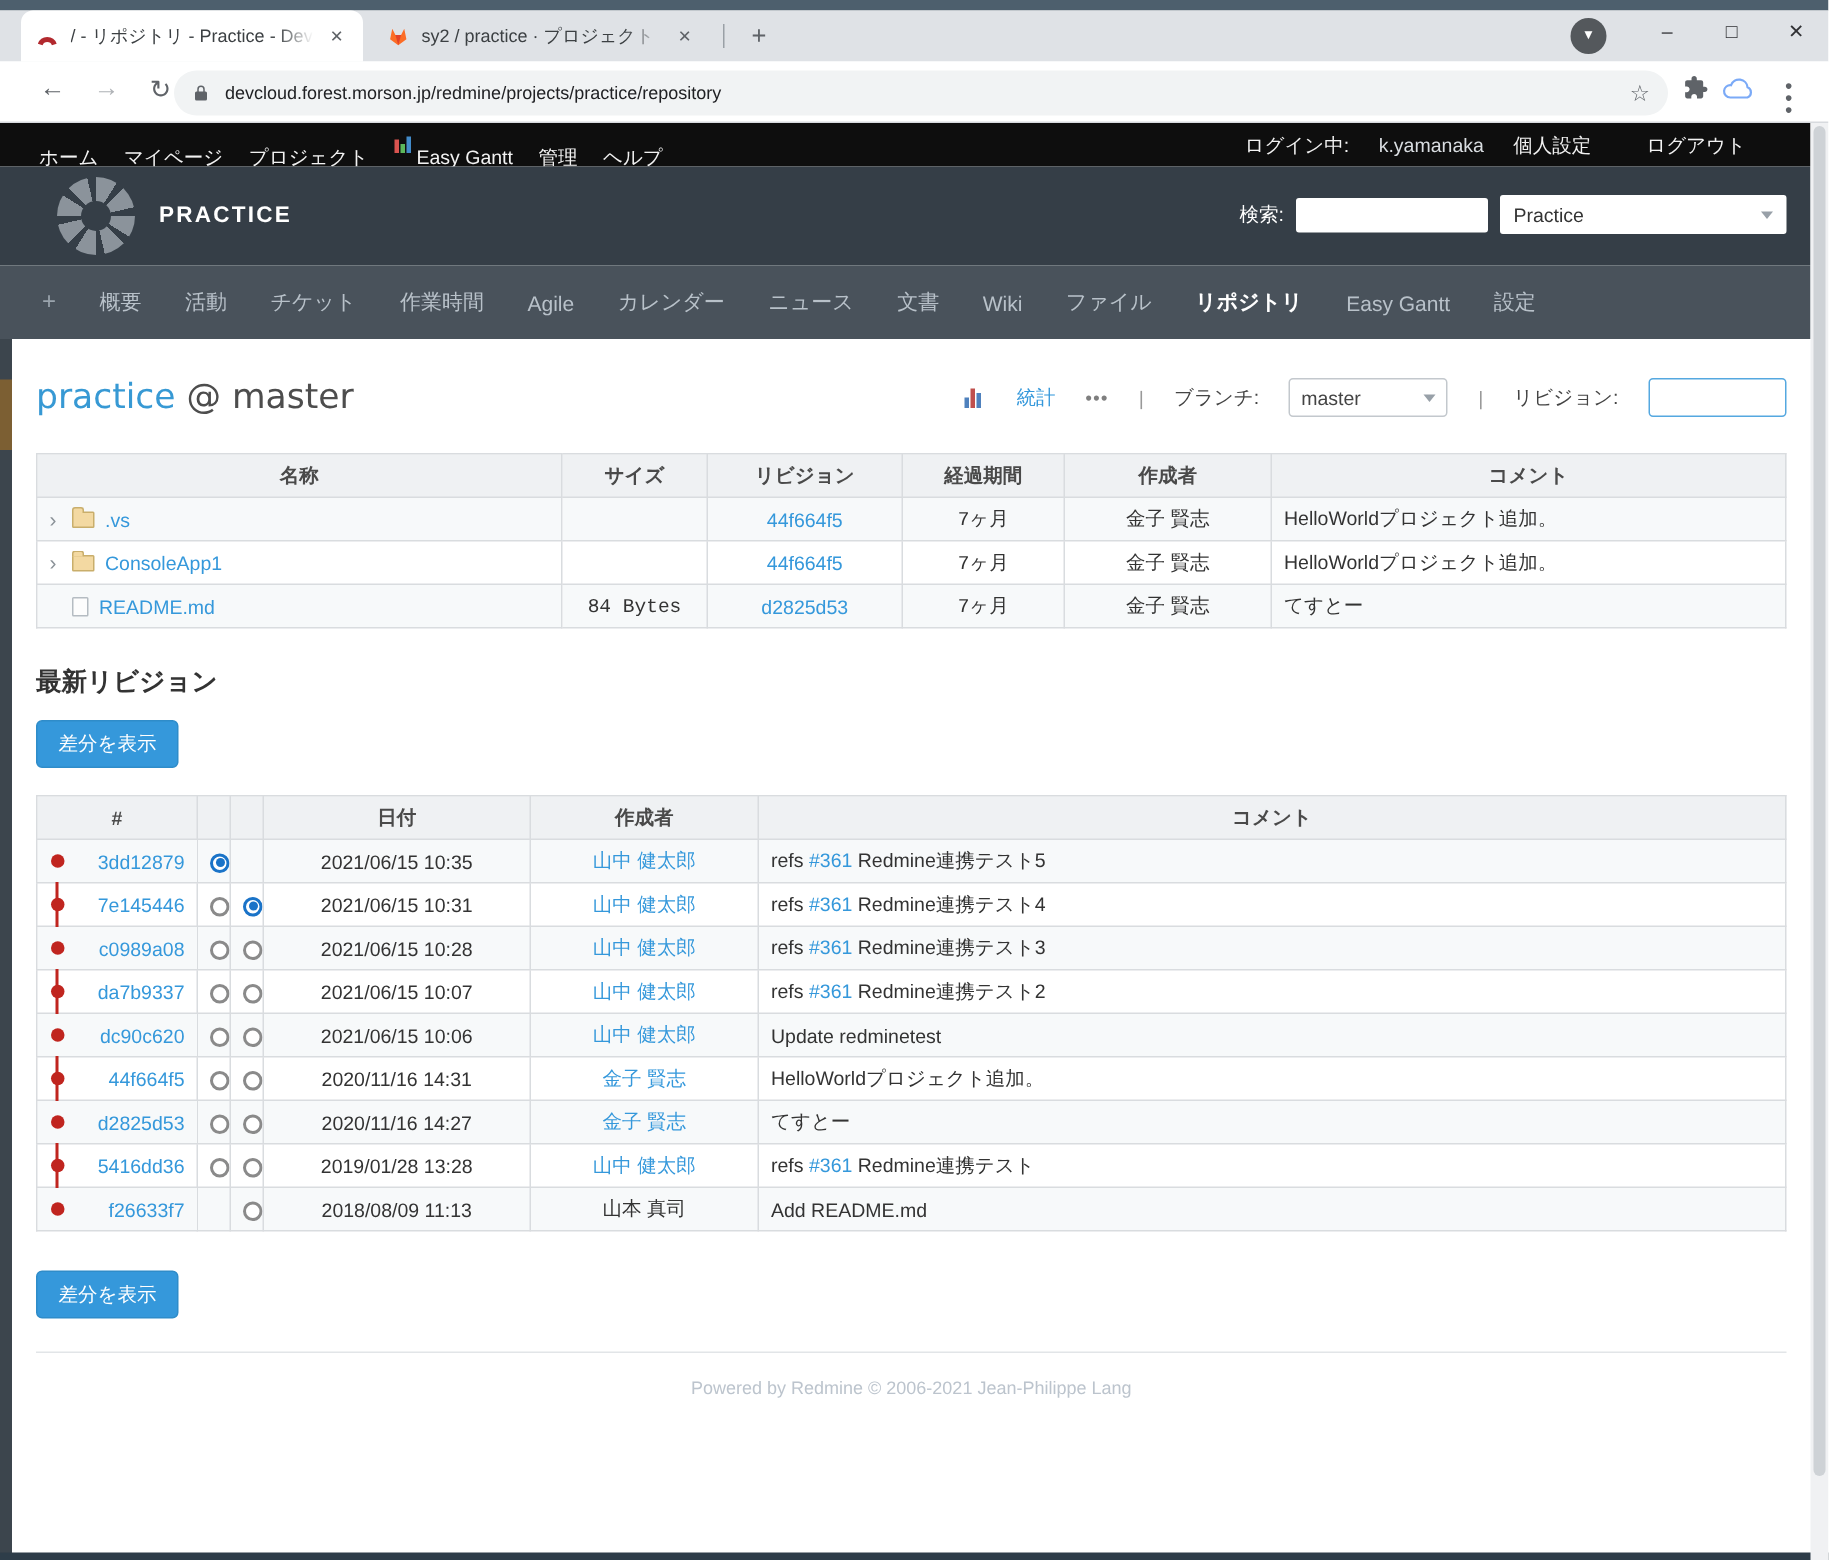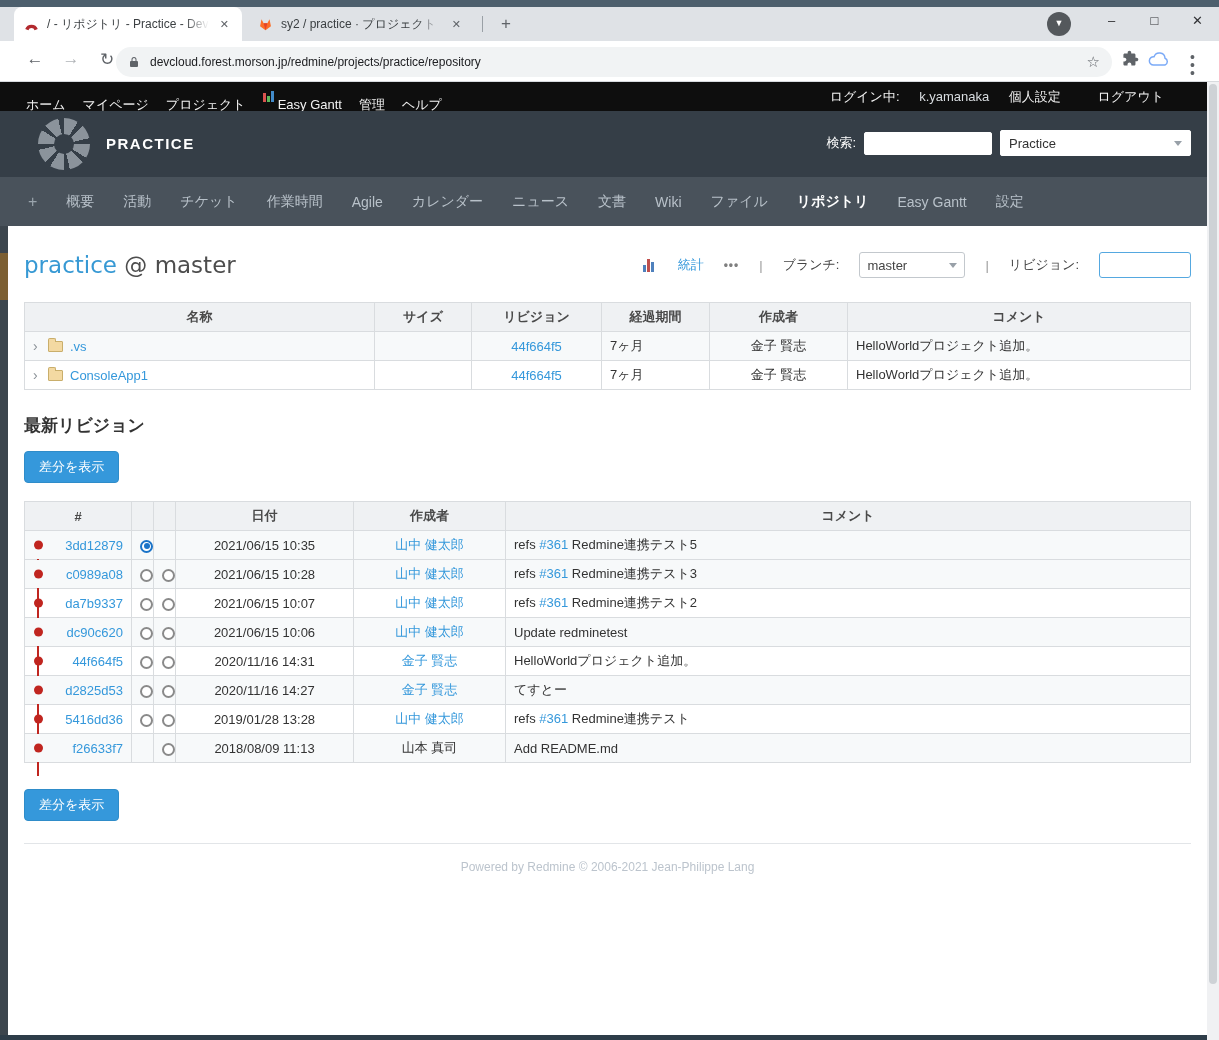--- a/index.html
+++ b/index.html
@@ -90,21 +90,21 @@
   
   table.grid { border-collapse:collapse; width:100%; table-layout:fixed; }
   table.grid th { background:#eff1f3; border:1px solid #d9dcdf; font-size:13px; color:#4a4a4a;
          font-weight:bold; padding:5px 8px; height:29px; }
   table.grid td { border:1px solid #d9dcdf; padding:5px 8px; height:29px; font-size:13px; color:#333;
          white-space:nowrap; overflow:hidden; }
   table.grid tr.odd td { background:#f7f9fa; }
   table.grid a { color:#3598db; }
   .files-table { margin-top:20px; }
   td.cell-name { text-align:left; }
-  td.num { text-align:left; color:#484848; }
+  td.num { text-align:center; color:#484848;font-family:Liberation Mono, monospace; }
   td.ctr { text-align:center; }
   .name-inner { display:flex; align-items:center; gap:7px; }
   .expander { color:#8b9298; font-size:14px; line-height:10px; width:8px; }
   .expander.blank { visibility:hidden; }
   .icon-folder { width:15px; height:11px; background:#f3d9a2; border:1px solid #c9ae6b; border-radius:1px;
          position:relative; flex:0 0 auto; }
   .icon-folder::before { content:""; position:absolute; top:-4px; left:-1px; width:6px; height:3px;
          background:#f3d9a2; border:1px solid #c9ae6b; border-bottom:none; border-radius:2px 2px 0 0; }
   .icon-file { width:11px; height:13px; background:#fdfdfd; border:1px solid #b5bcc2; border-radius:1px; flex:0 0 auto; }
 
@@ -318,20 +318,34 @@
         <span class="icon-folder"></span>
         <a>ConsoleApp1</a>
             </span>
           </td>
       <td class="num"></td>
       <td class="ctr"><a>44f664f5</a></td>
       <td class="num">7ヶ月</td>
       <td class="ctr">金子 賢志</td>
       <td>HelloWorldプロジェクト追加。</td>
     </tr>
+    <tr class="odd">
+      <td class="cell-name">
+            <span class="name-inner">
+        <span class="expander blank">›</span>
+        <span class="icon-file"></span>
+        <a>README.md</a>
+            </span>
+          </td>
+      <td class="num">84 Bytes</td>
+      <td class="ctr"><a>d2825d53</a></td>
+      <td class="num">7ヶ月</td>
+      <td class="ctr">金子 賢志</td>
+      <td>てすとー</td>
+    </tr>
   </tbody>
     </table>
 
   <h3 class="latest-h3">最新リビジョン</h3>
   <div class="btn-blue">差分を表示</div>
 
   
   <div class="rev-wrap">
     <div class="commit-line"></div>
     <table class="grid">
@@ -354,20 +368,28 @@
       </tr>
 
       <tr class="odd">
         <td class="cell-id"><a>3dd12879</a></td>
         <td class="cell-radio"><span class="radio on"></span></td>
         <td class="cell-radio"><span class="radio" style="visibility: hidden;"></span></td>
         <td class="ctr">2021/06/15 10:35</td>
         <td class="ctr"><a>山中 健太郎</a></td>
         <td class="cell-comment"><span>refs </span><a>#361</a><span> Redmine連携テスト5</span></td>
       </tr>
+      <tr>
+        <td class="cell-id"><a>7e145446</a></td>
+        <td class="cell-radio"><span class="radio"></span></td>
+        <td class="cell-radio"><span class="radio on"></span></td>
+        <td class="ctr">2021/06/15 10:31</td>
+        <td class="ctr"><a>山中 健太郎</a></td>
+        <td class="cell-comment"><span>refs </span><a>#361</a><span> Redmine連携テスト4</span></td>
+      </tr>
       <tr class="odd">
         <td class="cell-id"><a>c0989a08</a></td>
         <td class="cell-radio"><span class="radio"></span></td>
         <td class="cell-radio"><span class="radio"></span></td>
         <td class="ctr">2021/06/15 10:28</td>
         <td class="ctr"><a>山中 健太郎</a></td>
         <td class="cell-comment"><span>refs </span><a>#361</a><span> Redmine連携テスト3</span></td>
       </tr>
       <tr>
         <td class="cell-id"><a>da7b9337</a></td>

